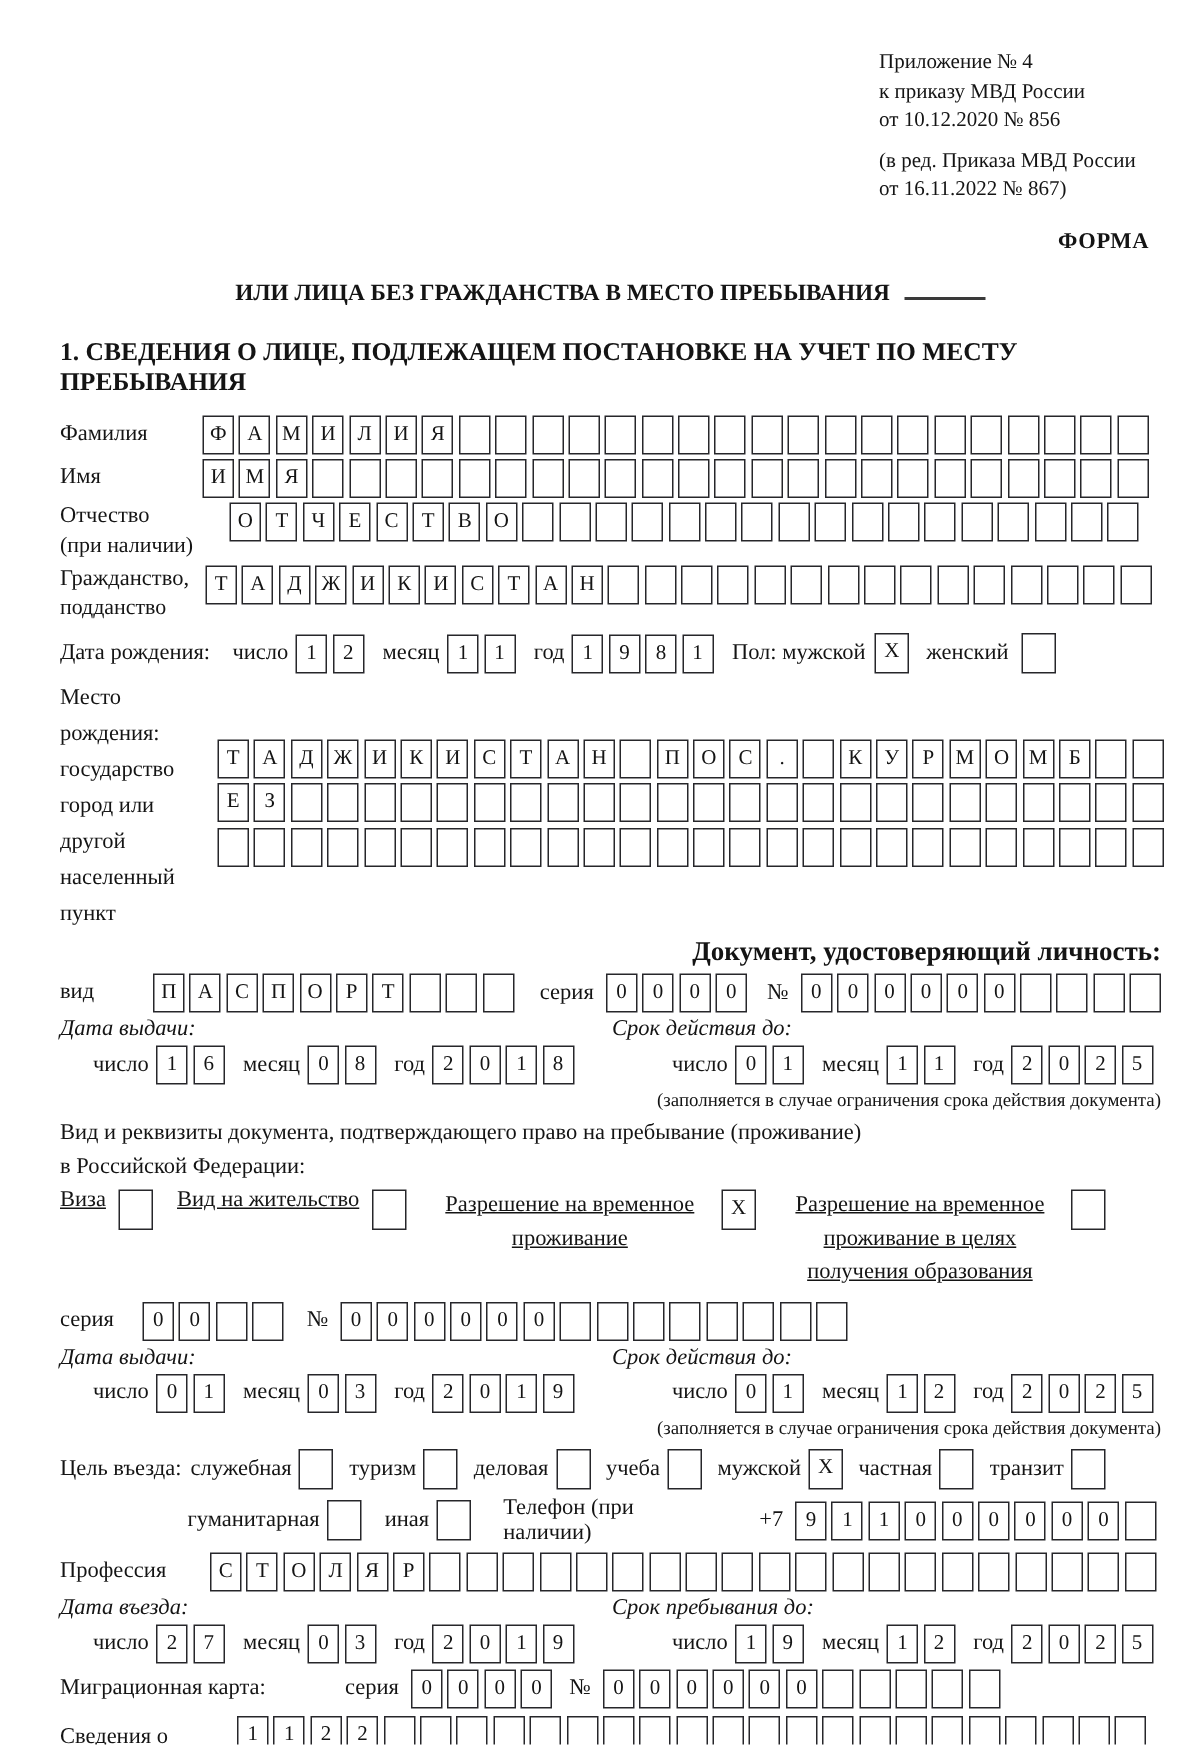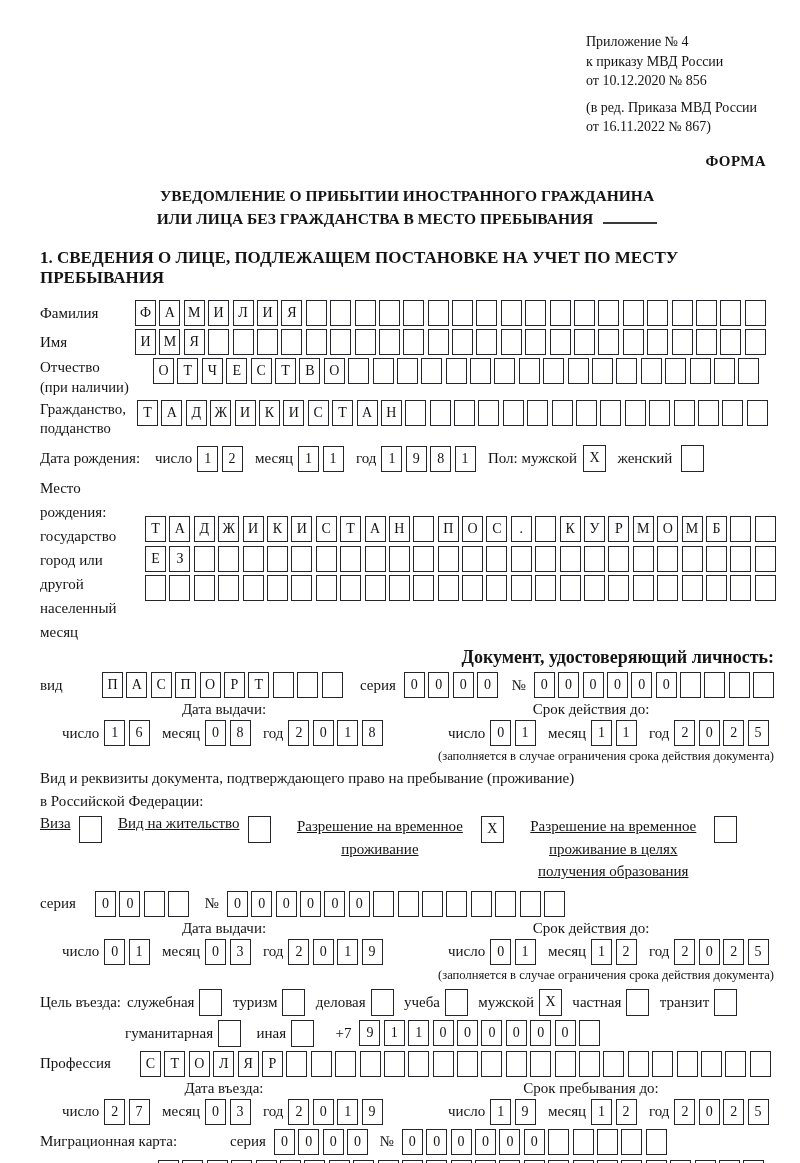--- a/index.html
+++ b/index.html
@@ -33,21 +33,21 @@
 
   .blk { display:flex; align-items:center; margin-bottom:3px; }
   .lblcol { flex:0 0 auto; line-height:1.6; }
   .cellrows .cells { margin-bottom:3.5px; }
 
   .docheading { text-align:right; font-weight:bold; font-size:18px; margin:2px 0 4px 0; }
 
   .dpair { display:flex; margin-top:3px; margin-bottom:4px; }
   .dcol-l { width:368px; flex:0 0 auto; }
   .dcol-r { flex:1; }
-  .dhead { text-align:center; margin-bottom:2px; }
+  .dhead { text-align:left; margin-bottom:2px;font-style:italic; }
   .dgrp { display:flex; align-items:center; }
   .dl { margin-right:5px; }
   .dl2 { margin-left:9px; }
   .note { font-size:12.6px; text-align:right; margin-top:3px; }
 
   .introline { margin-top:6px; margin-bottom:2px; }
   .sopts { display:flex; align-items:flex-start; margin-top:5px; margin-bottom:8px; }
   .sopt { display:flex; align-items:flex-start; margin-right:13px; }
   .sopt .ol { margin-right:8px;text-decoration:underline; }
   .sopt .ctr { text-align:center; width:186px; line-height:1.5; }
@@ -68,21 +68,20 @@
     <div>от 10.12.2020 № 856</div>
     <div class="g2">
       <div>(в ред. Приказа МВД России</div>
       <div>от 16.11.2022 № 867)</div>
     </div>
   </div>
 
   <div class="forma">ФОРМА</div>
 
   <div class="title">
-    <div>УВЕДОМЛЕНИЕ О ПРИБЫТИИ ИНОСТРАННОГО ГРАЖДАНИНА</div>
     <div><span>ИЛИ ЛИЦА БЕЗ ГРАЖДАНСТВА В МЕСТО ПРЕБЫВАНИЯ</span><span class="tline"></span></div>
   </div>
 
   <div class="sect">1. СВЕДЕНИЯ О ЛИЦЕ, ПОДЛЕЖАЩЕМ ПОСТАНОВКЕ НА УЧЕТ ПО МЕСТУ ПРЕБЫВАНИЯ</div>
 
   <div class="row">
     <span class="lbl" style="width:95px">Фамилия</span>
     <span class="cells">
         <span class="cell">Ф</span>
         <span class="cell">А</span>
@@ -241,21 +240,21 @@
     <span class="cells">
         <span class="cell cb"></span>
       </span>
   </div>
 
   <div class="blk" style="margin-top:4px">
     <div class="lblcol" style="width:105px">
       <div>Место рождения:</div>
       <div>государство</div>
       <div>город или другой</div>
-      <div>населенный месяц</div>
+      <div>населенный пункт</div>
     </div>
     <div class="cellrows">
       <span class="cells">
           <span class="cell">Т</span>
           <span class="cell">А</span>
           <span class="cell">Д</span>
           <span class="cell">Ж</span>
           <span class="cell">И</span>
           <span class="cell">К</span>
           <span class="cell">И</span>
@@ -581,20 +580,21 @@
       <span class="cells">
           <span class="cell cb"></span>
         </span>
     </div>
     <div class="popt" style="margin-right:18px">
       <span class="pl">иная</span>
       <span class="cells">
           <span class="cell cb"></span>
         </span>
     </div>
+    <span style="margin-right:22px">Телефон (при наличии)</span>
     <span style="margin-right:8px">+7</span>
     <span class="cells">
         <span class="cell">9</span>
         <span class="cell">1</span>
         <span class="cell">1</span>
         <span class="cell">0</span>
         <span class="cell">0</span>
         <span class="cell">0</span>
         <span class="cell">0</span>
         <span class="cell">0</span>

